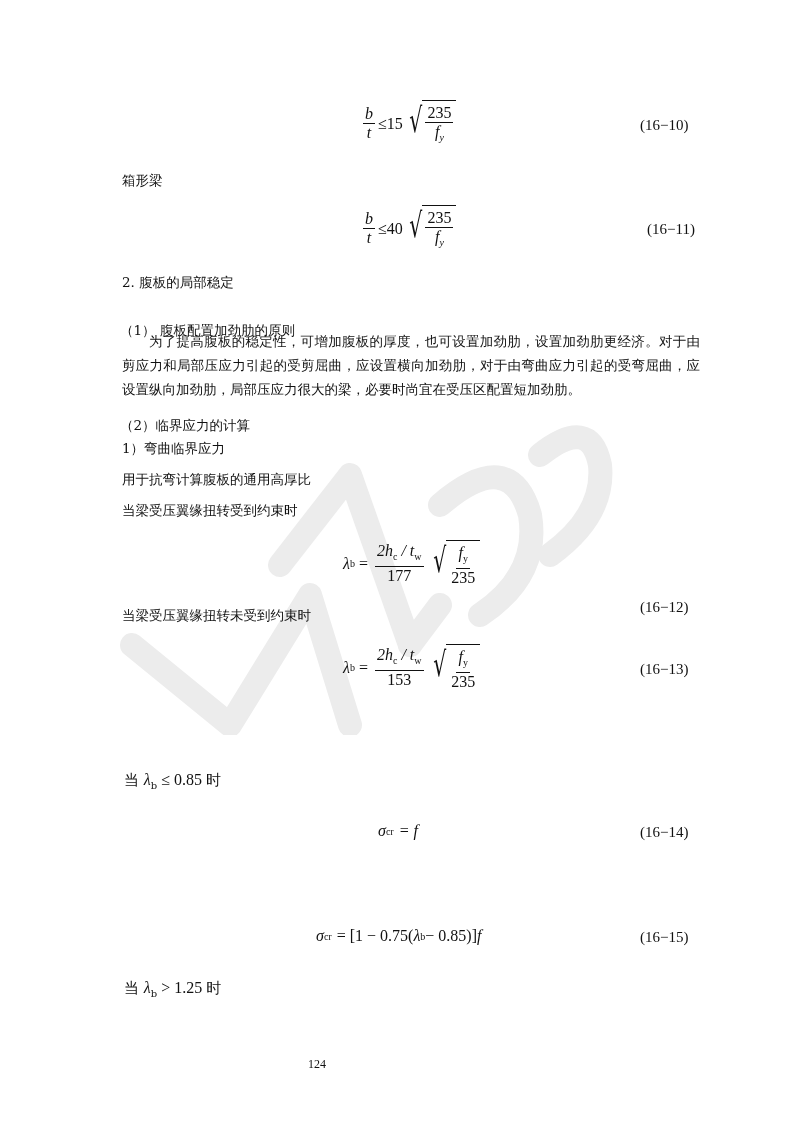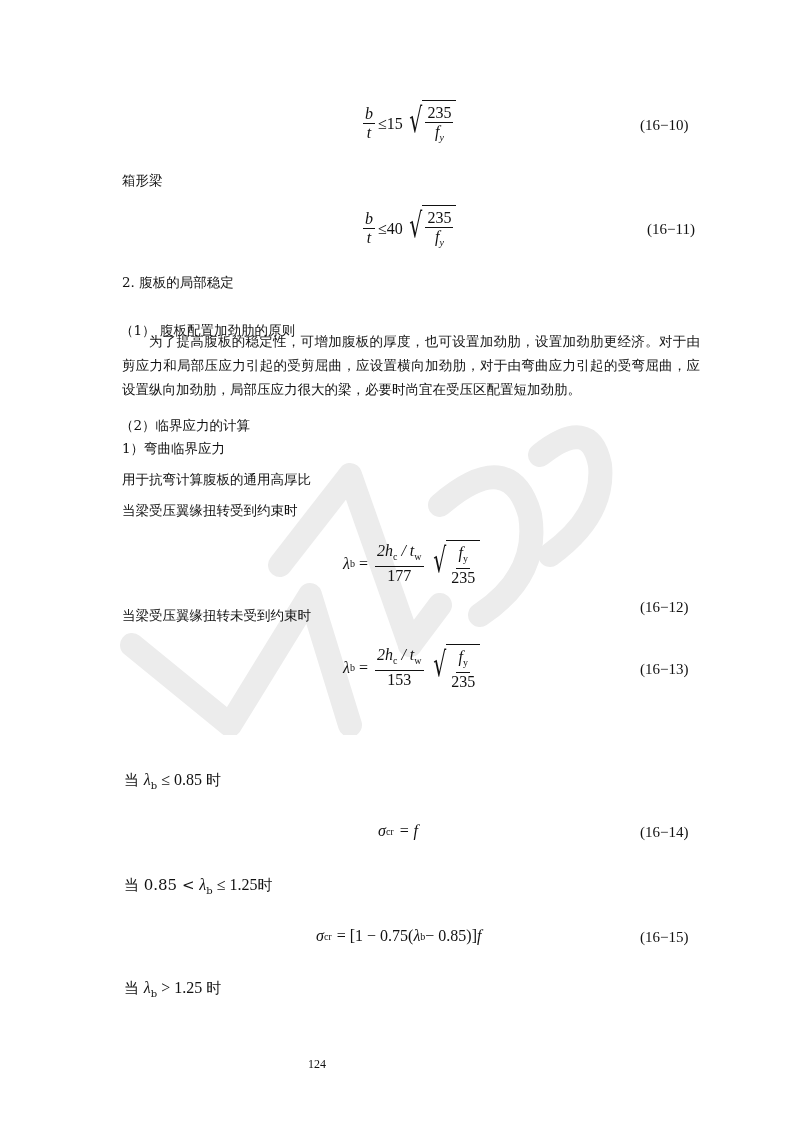--- a/index.html
+++ b/index.html
@@ -134,23 +134,20 @@
     <span>当 </span><i class="math-inline">λ</i><sub>b</sub><span class="math-inline"> ≤ 0.85 </span><span>时</span>
   </div>
 
   <div class="eq" style="left:378px; top:822px;">
     <i>σ</i>
       <sub>cr</sub>
     <i style="margin-left:5px;">= f</i>
   </div>
   <div class="eqno" style="top:824px;">(16−14)</div>
 
-  <div class="line" style="left:124px; top:876px; font-size:15px;">
-    <span>当 0.85 &lt; </span><i class="math-inline">λ</i><sub>b</sub><span class="math-inline"> ≤ 1.25</span><span>时</span>
-  </div>
 
   <div class="eq" style="left:316px; top:927px;">
     <i>σ</i>
       <sub>cr</sub>
     <span style="margin-left:5px;">= [1 − 0.75(</span>
       <i>λ</i>
       <sub>b</sub>
       <span> − 0.85)]</span>
       <i>f</i>
   </div>

